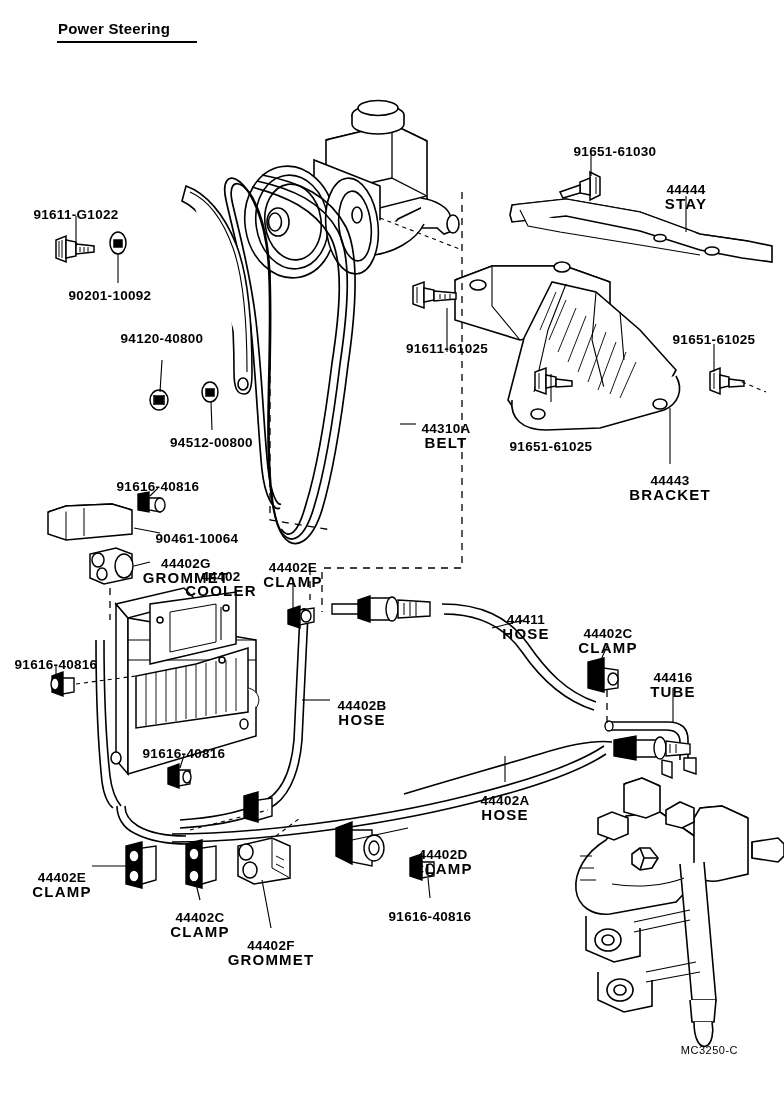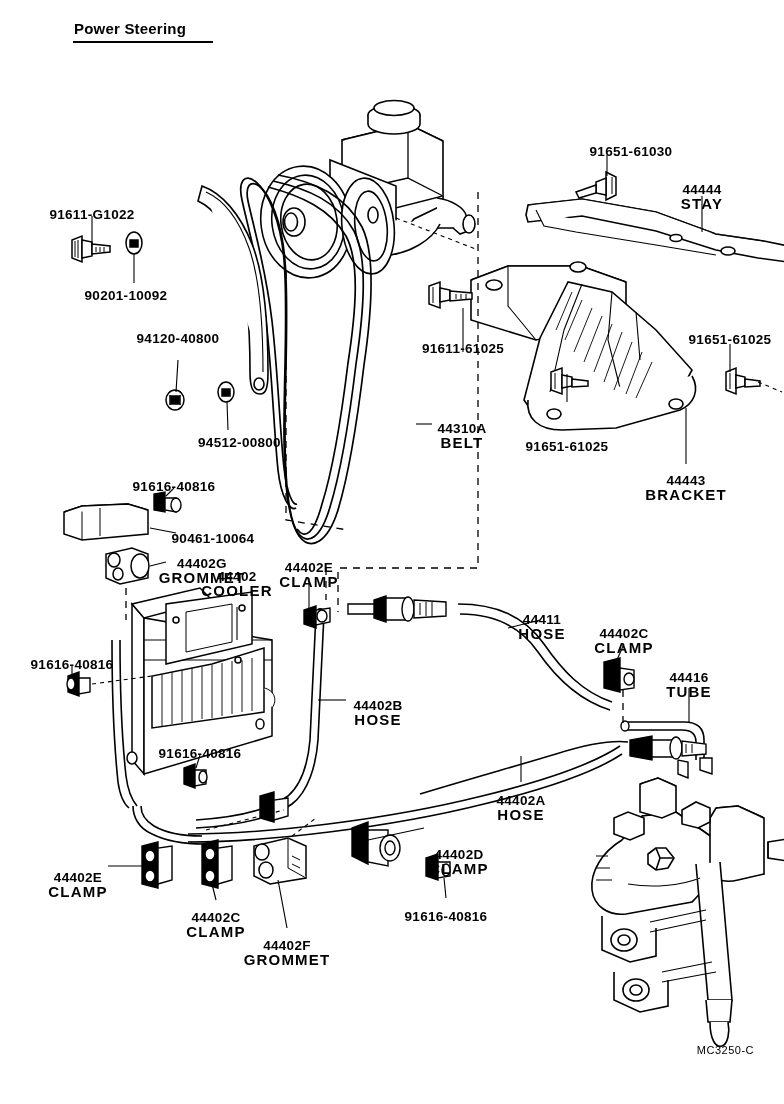--- a/index.html
+++ b/index.html
@@ -1,18 +1,18 @@
 <!DOCTYPE html>
 <html><head>
 <meta charset="utf-8">
 <style>
   html,body{margin:0;padding:0;background:#fff;}
   body{width:784px;height:1104px;position:relative;overflow:hidden;
        font-family:"Liberation Sans",sans-serif;color:#000;}
-  #sheet{position:absolute;inset:0;width:752px;height:1104px;margin-left:16px;}
+  #sheet{position:absolute;inset:0;width:752px;height:1104px;}
   .title{position:absolute;left:58px;top:20px;font-size:15px;font-weight:bold;
          letter-spacing:.2px;}
   .title-rule{position:absolute;left:57px;top:41px;width:140px;height:2px;background:#000;}
   .lbl{position:absolute;font-weight:bold;font-size:13.5px;line-height:12px;
        letter-spacing:.3px;white-space:nowrap;}
   .lbl .sub{display:block;font-size:15px;letter-spacing:1.2px;margin-top:2px;}
   .lbl.c{text-align:center;}
   .footer{position:absolute;right:14px;top:1044px;font-size:11px;font-weight:normal;
           letter-spacing:.5px;}
   svg{position:absolute;left:0;top:0;width:784px;height:1104px;}
@@ -393,21 +393,21 @@
       <path d="M380,218 L462,250" stroke-dasharray="4,4"></path>
       <path d="M190,830 L268,810" stroke-dasharray="4,4"></path>
       <path d="M276,836 L300,818" stroke-dasharray="4,4"></path>
     </g>
   </svg>
 
   <div id="labels">
       <div class="lbl c" style="left: 76px; top: 209px; transform: translateX(-50%);"><span>91611-G1022</span></div>
       <div class="lbl c" style="left: 110px; top: 290px; transform: translateX(-50%);"><span>90201-10092</span></div>
       <div class="lbl c" style="left: 162px; top: 333px; transform: translateX(-50%);"><span>94120-40800</span></div>
-      <div class="lbl c" style="left: 208px; top: 437px; transform: translateX(-50%); padding-left: 31px;"><span>94512-00800</span></div>
+      <div class="lbl c" style="left: 196px; top: 437px; transform: translateX(-50%); padding-left: 31px;"><span>94512-00800</span></div>
       <div class="lbl c" style="left: 158px; top: 481px; transform: translateX(-50%);"><span>91616-40816</span></div>
       <div class="lbl c" style="left: 197px; top: 533px; transform: translateX(-50%);"><span>90461-10064</span></div>
       <div class="lbl c" style="left: 186px; top: 558px; transform: translateX(-50%);"><span>44402G</span><span class="sub">GROMMET</span></div>
       <div class="lbl c" style="left: 221px; top: 571px; transform: translateX(-50%);"><span>44402</span><span class="sub">COOLER</span></div>
       <div class="lbl c" style="left: 293px; top: 562px; transform: translateX(-50%);"><span>44402E</span><span class="sub">CLAMP</span></div>
       <div class="lbl c" style="left: 56px; top: 659px; transform: translateX(-50%);"><span>91616-40816</span></div>
       <div class="lbl c" style="left: 184px; top: 748px; transform: translateX(-50%);"><span>91616-40816</span></div>
       <div class="lbl c" style="left: 362px; top: 700px; transform: translateX(-50%);"><span>44402B</span><span class="sub">HOSE</span></div>
       <div class="lbl c" style="left: 62px; top: 872px; transform: translateX(-50%);"><span>44402E</span><span class="sub">CLAMP</span></div>
       <div class="lbl c" style="left: 200px; top: 912px; transform: translateX(-50%);"><span>44402C</span><span class="sub">CLAMP</span></div>

